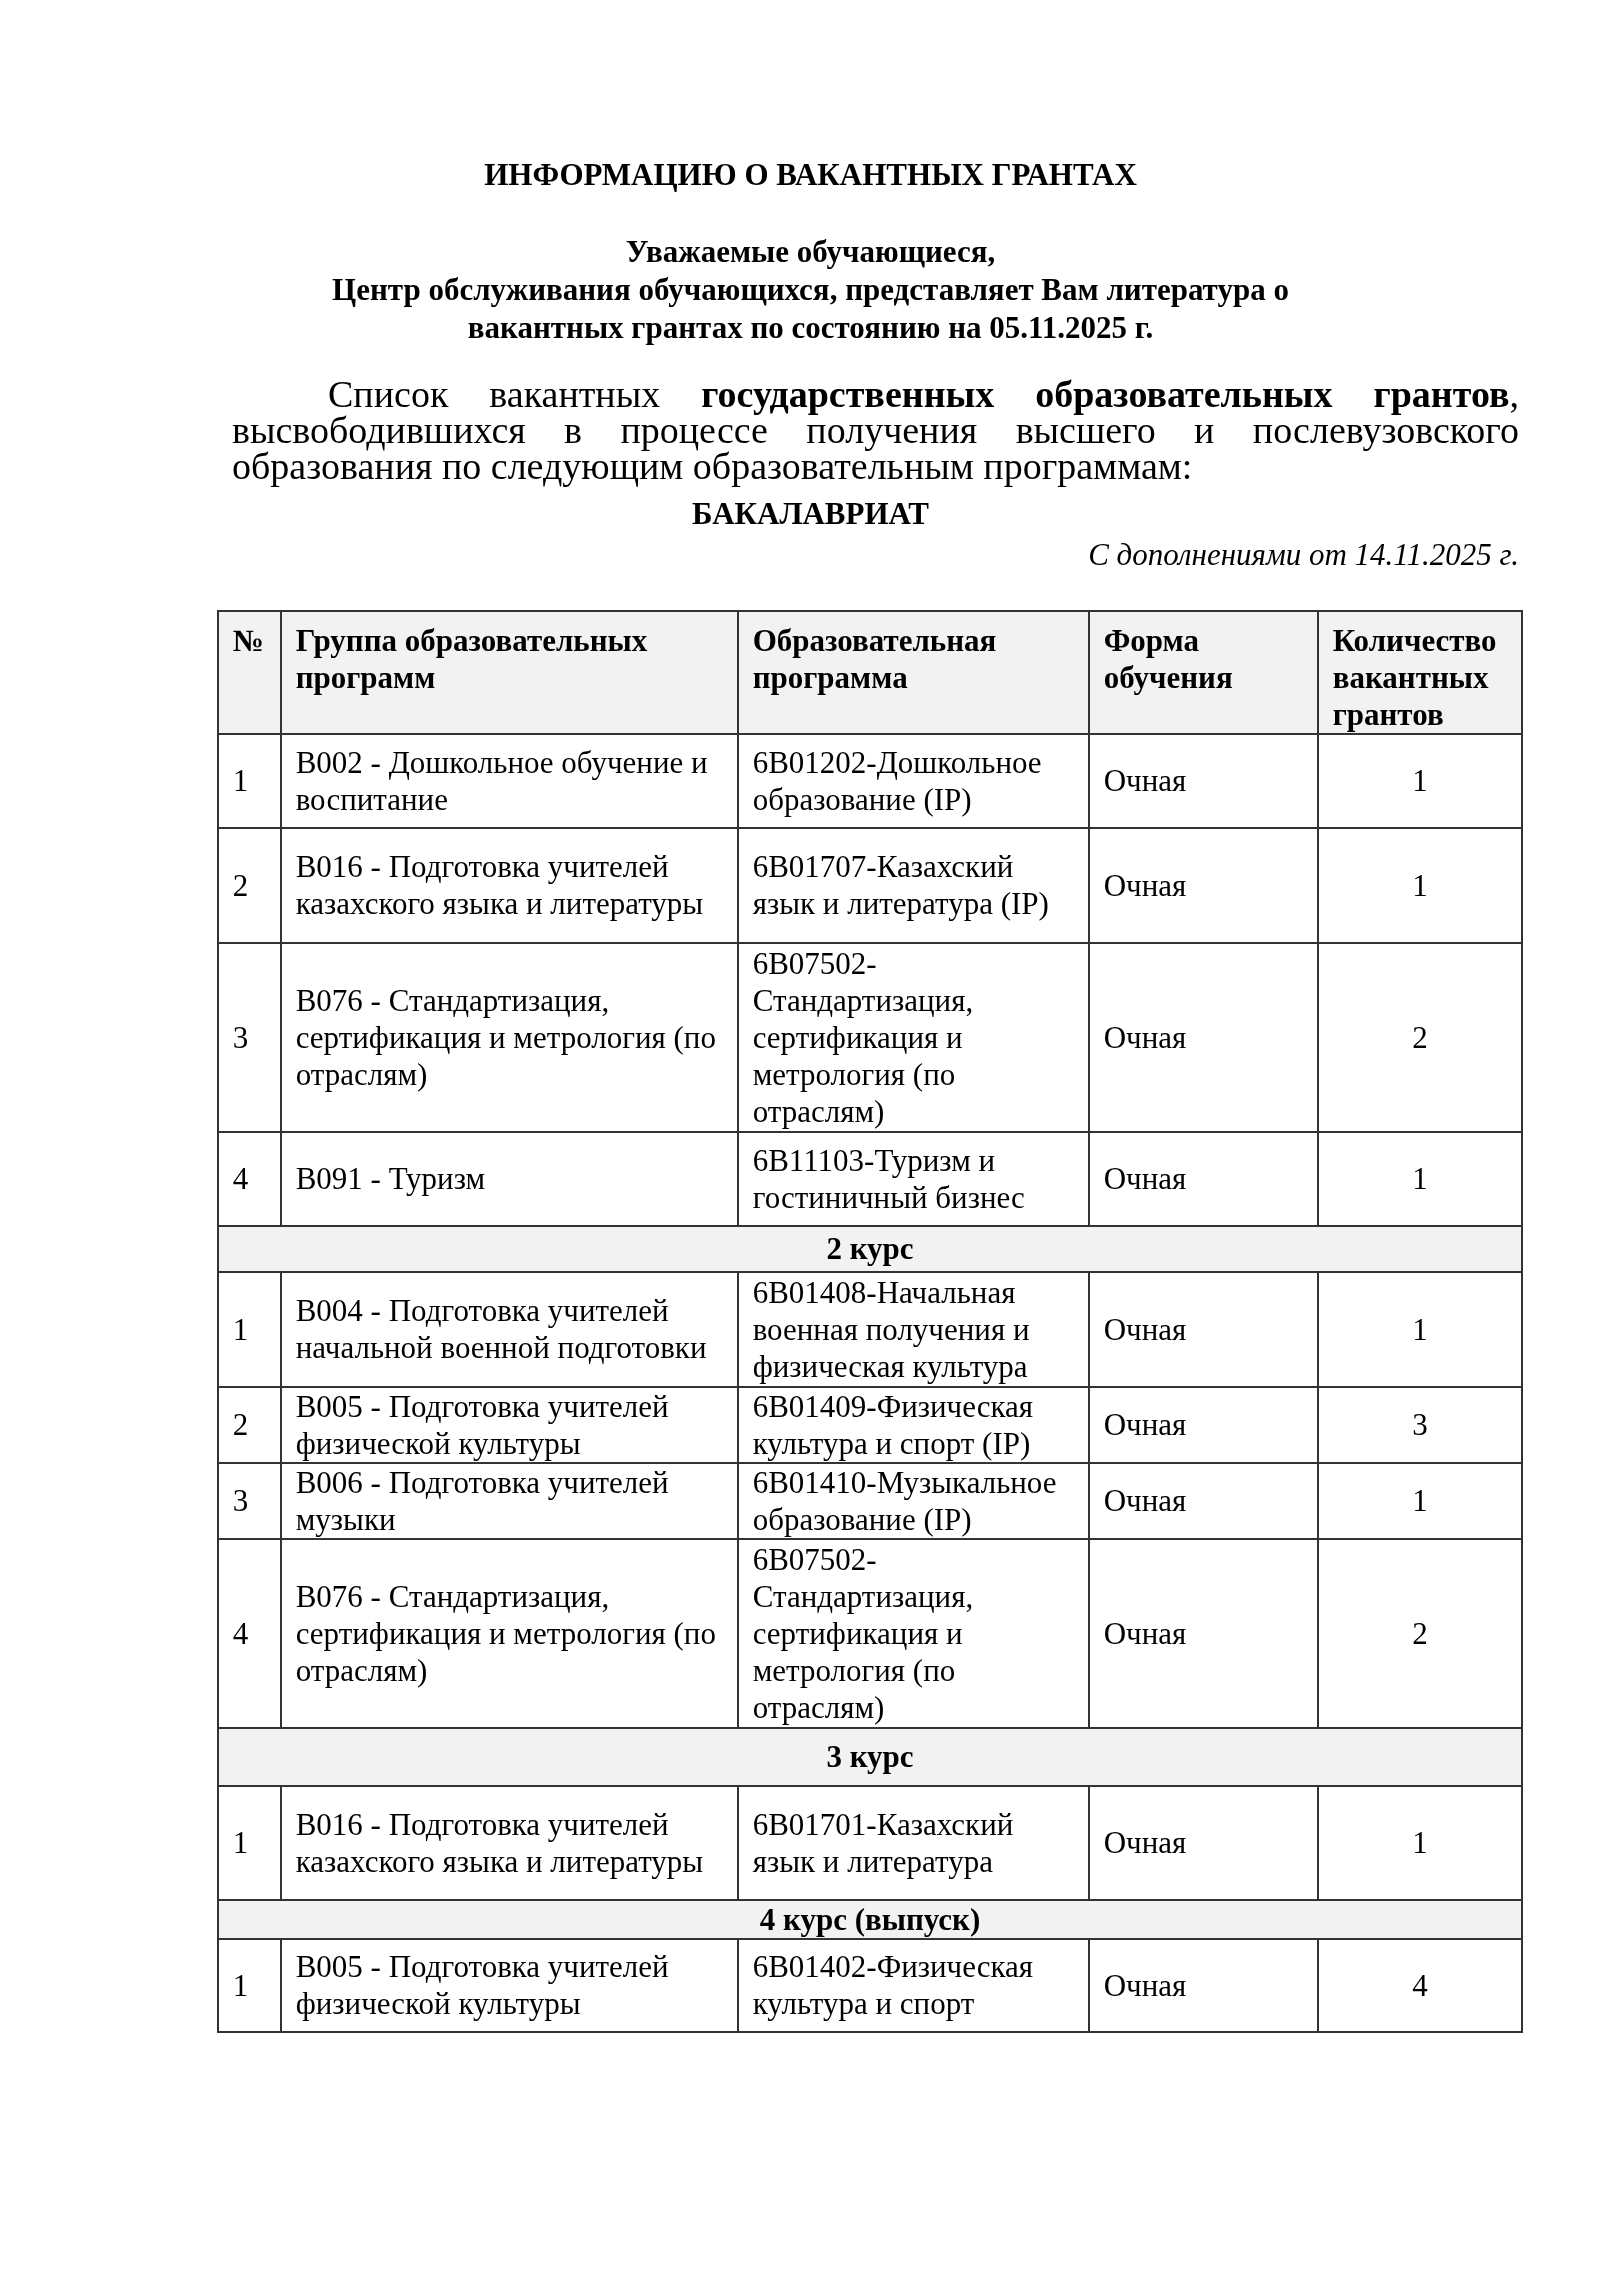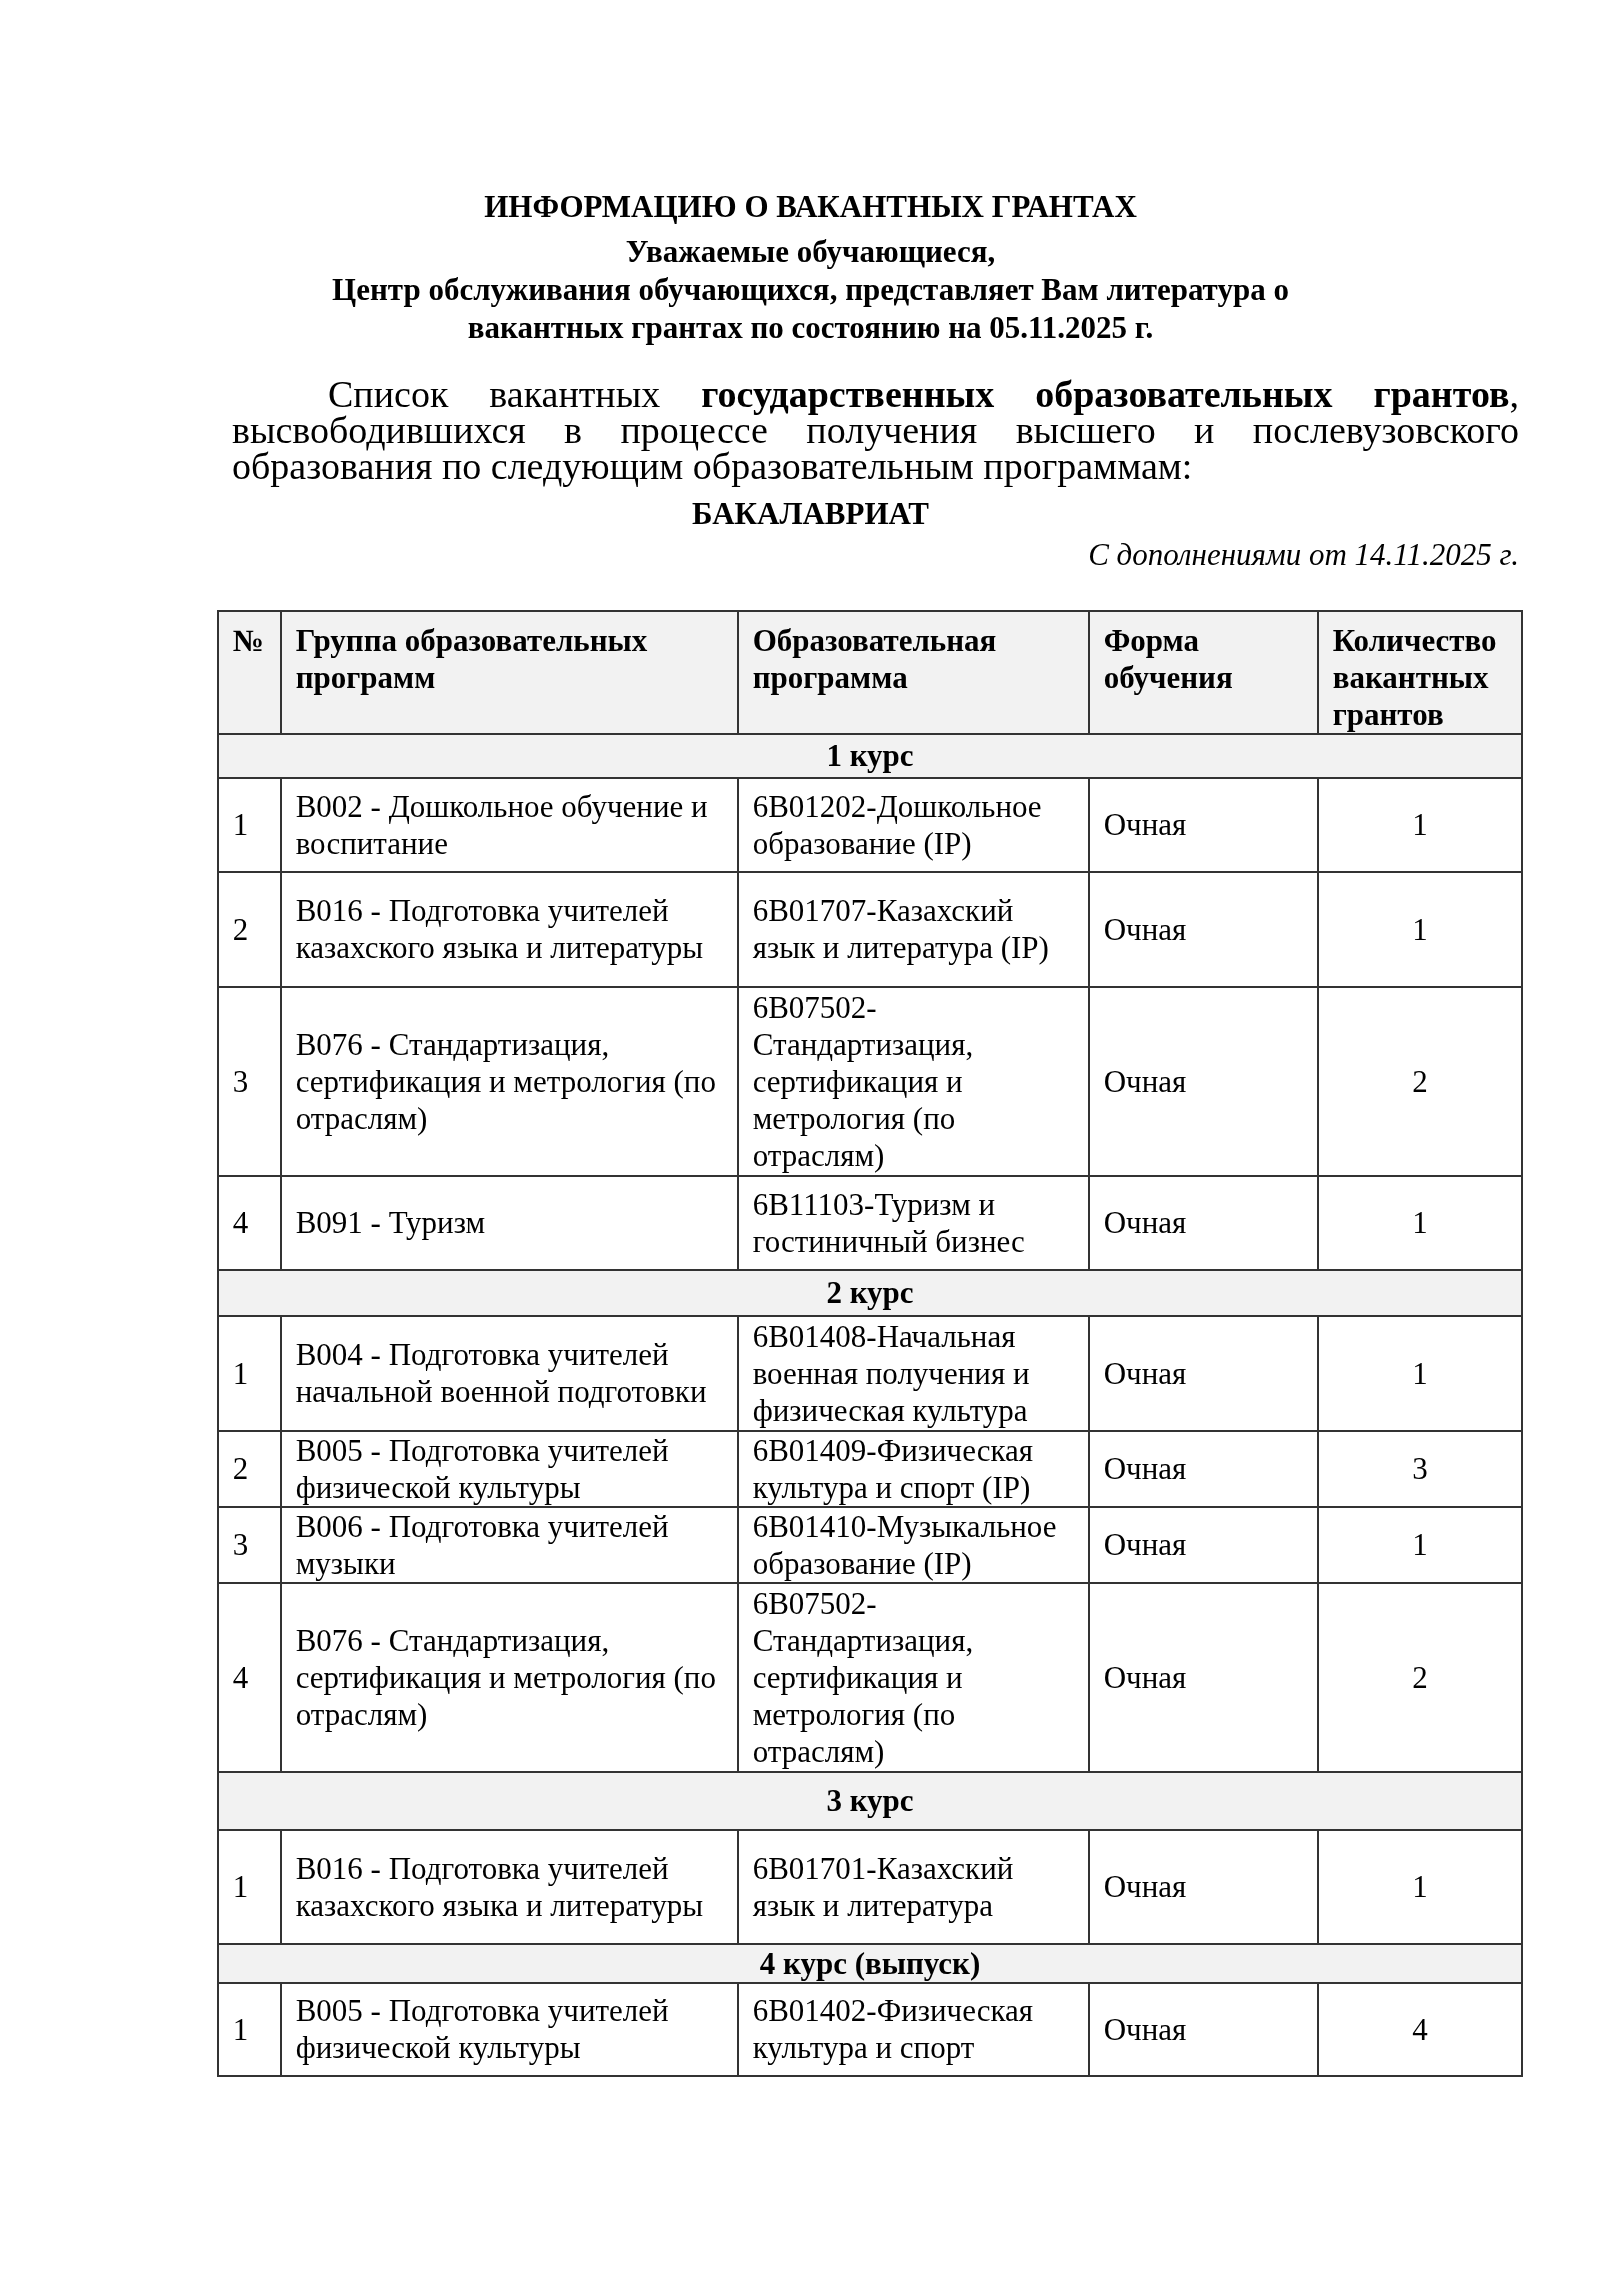--- a/index.html
+++ b/index.html
@@ -1,21 +1,21 @@
 <!DOCTYPE html>
 <html><head>
 <meta charset="utf-8">
 <style>
   html, body { margin:0; padding:0; background:#ffffff; }
   body { width:1621px; height:2293px; position:relative; overflow:hidden;
          font-family:"Liberation Serif","DejaVu Serif",serif; color:#000; }
   .abs { position:absolute; }
   .center { left:0; width:1621px; text-align:center; }
   .bold { font-weight:bold; }
-  #doc-title { top:155px; font-size:31px; line-height:39px;margin-top:32px; }
+  #doc-title { top:155px; font-size:31px; line-height:39px; }
   #greeting { top:233px; font-size:31px; line-height:38px; }
   #intro { top:376px; left:232px; width:1287px; font-size:38px; line-height:36px; text-align:justify; text-align-last:left; }
   #intro .indent { display:inline-block; width:96px; }
   #section-title { top:494px; font-size:31px; line-height:39px; }
   #addendum { top:535px; left:882px; width:1617px; font-size:31px; line-height:39px; font-style:italic; text-align:right; left:auto; right:102px; }
   table#grants { position:absolute; left:217px; top:610px; width:1304px; border-collapse:collapse; table-layout:fixed; font-size:31px; }
   table#grants td, table#grants th { border:2.5px solid #333; padding:0 13.7px; vertical-align:middle; line-height:37px; text-align:left; }
   table#grants th { background:#f2f2f2; font-weight:bold; vertical-align:top; padding-top:9.8px; }
   table#grants tr.head { height:113px; }
   table#grants td.section { background:#f2f2f2; font-weight:bold; text-align:center; padding:0; }
@@ -52,23 +52,20 @@
   <thead>
     <tr class="head">
       <th>№</th>
       <th>Группа образовательных программ</th>
       <th>Образовательная программа</th>
       <th>Форма обучения</th>
       <th>Количество вакантных грантов</th>
     </tr>
   </thead>
   <tbody id="grants-body">
-      <tr style="height: 44px;">
-        <td colspan="5" class="section">1 курс</td>
-      </tr>
       <tr style="height: 94px;">
         <td class="num top">1</td>
         <td>B002 - Дошкольное обучение и воспитание</td>
         <td>6B01202-Дошкольное образование (IP)</td>
         <td>Очная</td>
         <td class="count">1</td>
       </tr>
       <tr style="height: 115px;">
         <td class="num">2</td>
         <td>B016 - Подготовка учителей казахского языка и литературы</td>

